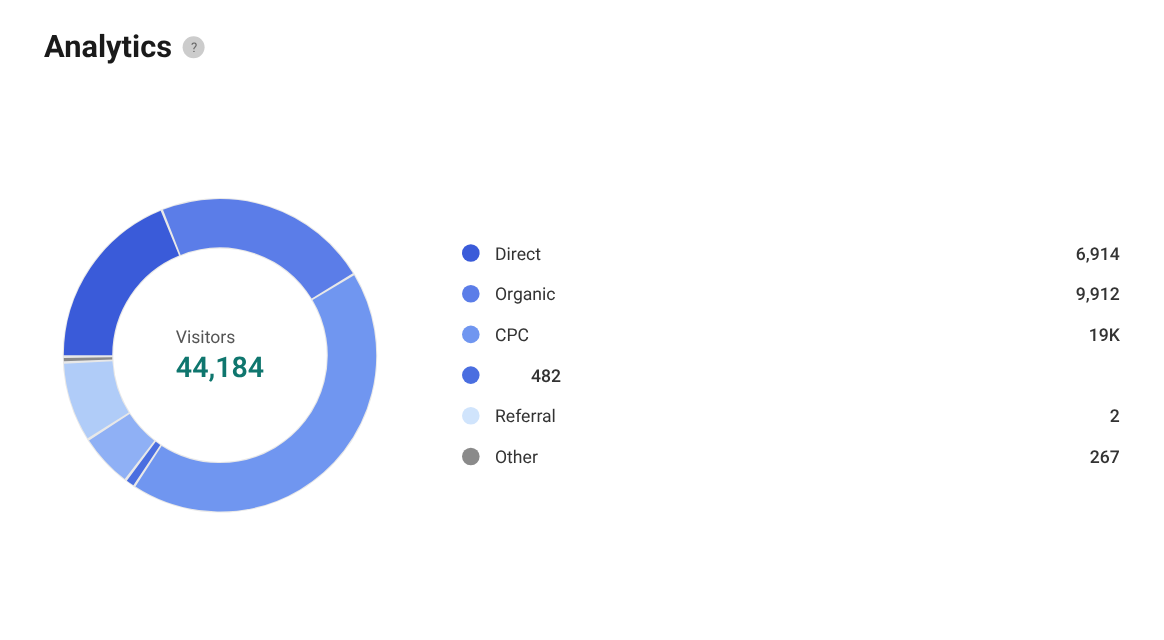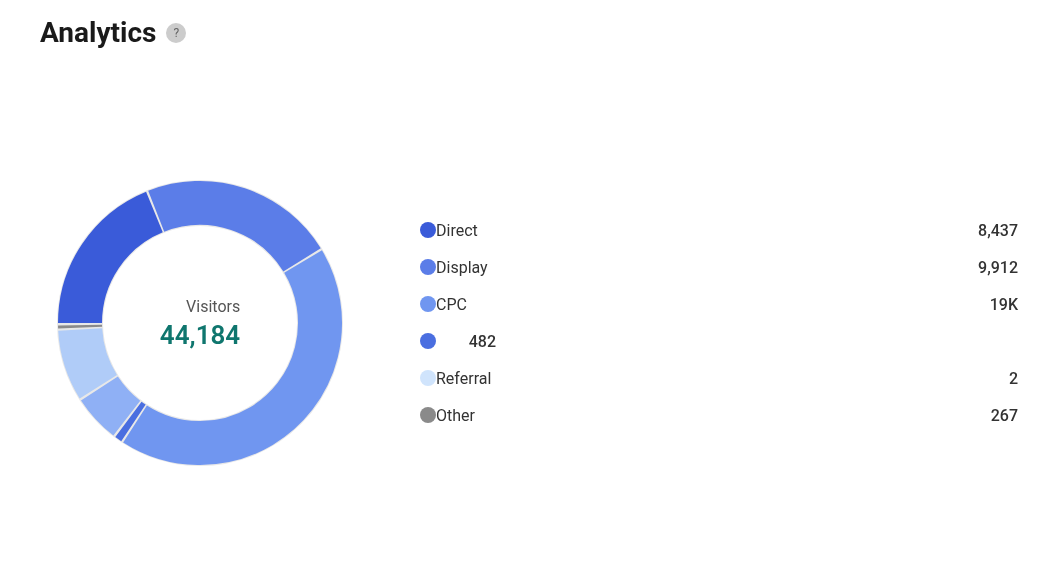--- a/index.html
+++ b/index.html
@@ -5,21 +5,21 @@
     * { margin: 0; padding: 0; box-sizing: border-box; }
     body {
       font-family: -apple-system, BlinkMacSystemFont, 'Segoe UI', Roboto, sans-serif;
       background: #fff;
       color: #333;
       width: 1058px;
       height: 582px;
       overflow: hidden;
     }
     .page {
-      padding: 16px 40px;
+      padding: 26px 40px;
       display: flex;
       flex-direction: column;
       height: 100%;
     }
     .header {
       display: flex;
       align-items: center;
       gap: 10px;
       margin-bottom: 30px;
     }
@@ -51,42 +51,42 @@
       position: relative;
       width: 320px;
       height: 320px;
       flex-shrink: 0;
     }
     .chart-center {
       position: absolute;
       top: 50%;
       left: 50%;
       transform: translate(-50%, -50%);
-      text-align: right;
+      text-align: left;
     }
     .chart-label {
       font-size: 16px;
       color: #555;
       margin-bottom: 4px;
     }
     .chart-value {
       font-size: 26px;
       font-weight: 600;
       color: #0f766e;
     }
     .legend {
       flex: 1;
       display: flex;
       flex-direction: column;
       gap: 18px;
     }
     .legend-item {
       display: flex;
       align-items: center;
-      gap: 0;
+      gap: 14px;
     }
     .legend-dot {
       width: 16px;
       height: 16px;
       border-radius: 50%;
       flex-shrink: 0;
     }
     .legend-name {
       font-size: 16px;
       color: #333;
@@ -125,25 +125,25 @@
         <div class="chart-label">Visitors</div>
         <div class="chart-value">44,184</div>
       </div>
     </div>
 
     <div class="legend">
 
     <div class="legend-item">
           <div class="legend-dot" style="background: rgb(58, 91, 217);"></div>
           <span class="legend-name">Direct</span>
-          <span class="legend-value">8,437</span>
+          <span class="legend-value">6,914</span>
         </div>
         <div class="legend-item">
           <div class="legend-dot" style="background: rgb(91, 125, 232);"></div>
-          <span class="legend-name">Display</span>
+          <span class="legend-name">Organic</span>
           <span class="legend-value">9,912</span>
         </div>
         <div class="legend-item">
           <div class="legend-dot" style="background: rgb(112, 150, 240);"></div>
           <span class="legend-name">CPC</span>
           <span class="legend-value">19K</span>
         </div>
         <div class="legend-item">
           <div class="legend-dot" style="background: rgb(74, 110, 224);"></div>
           <span class="legend-value">482</span>

